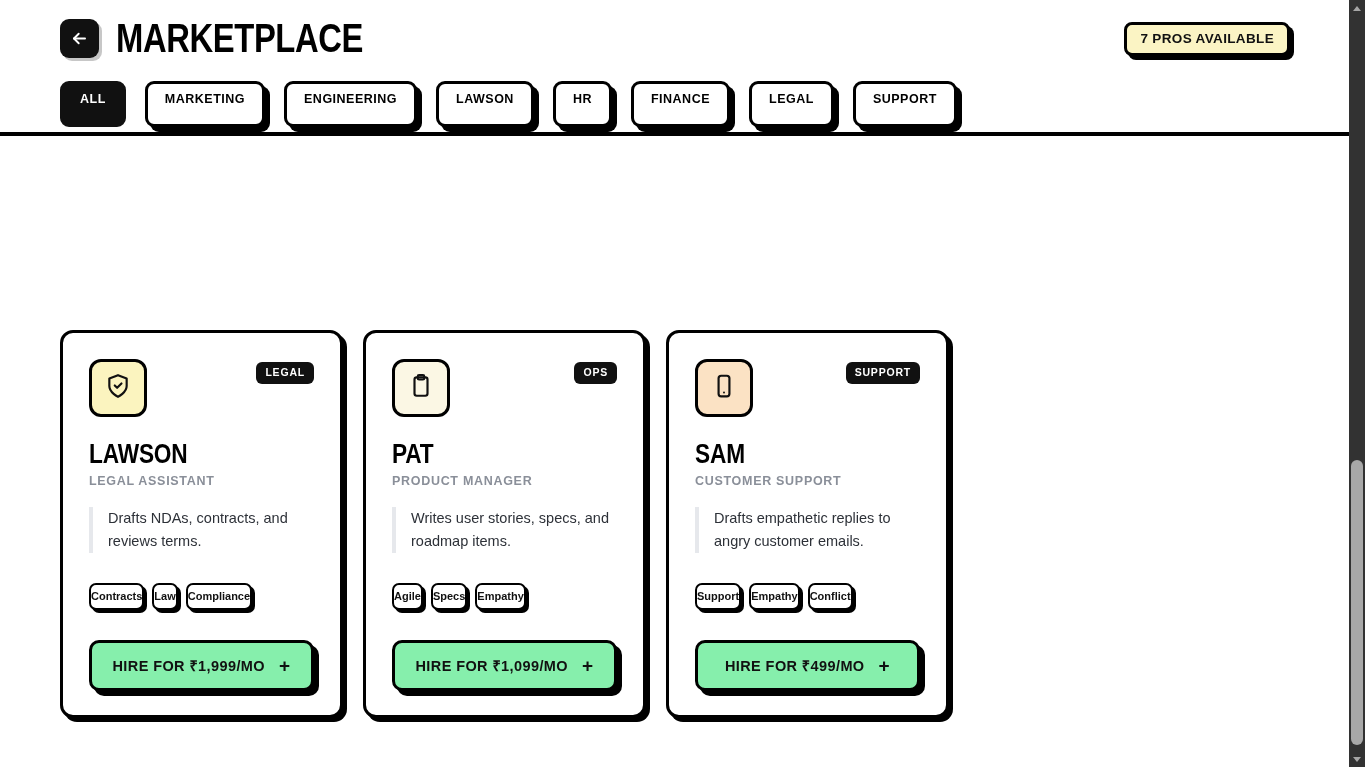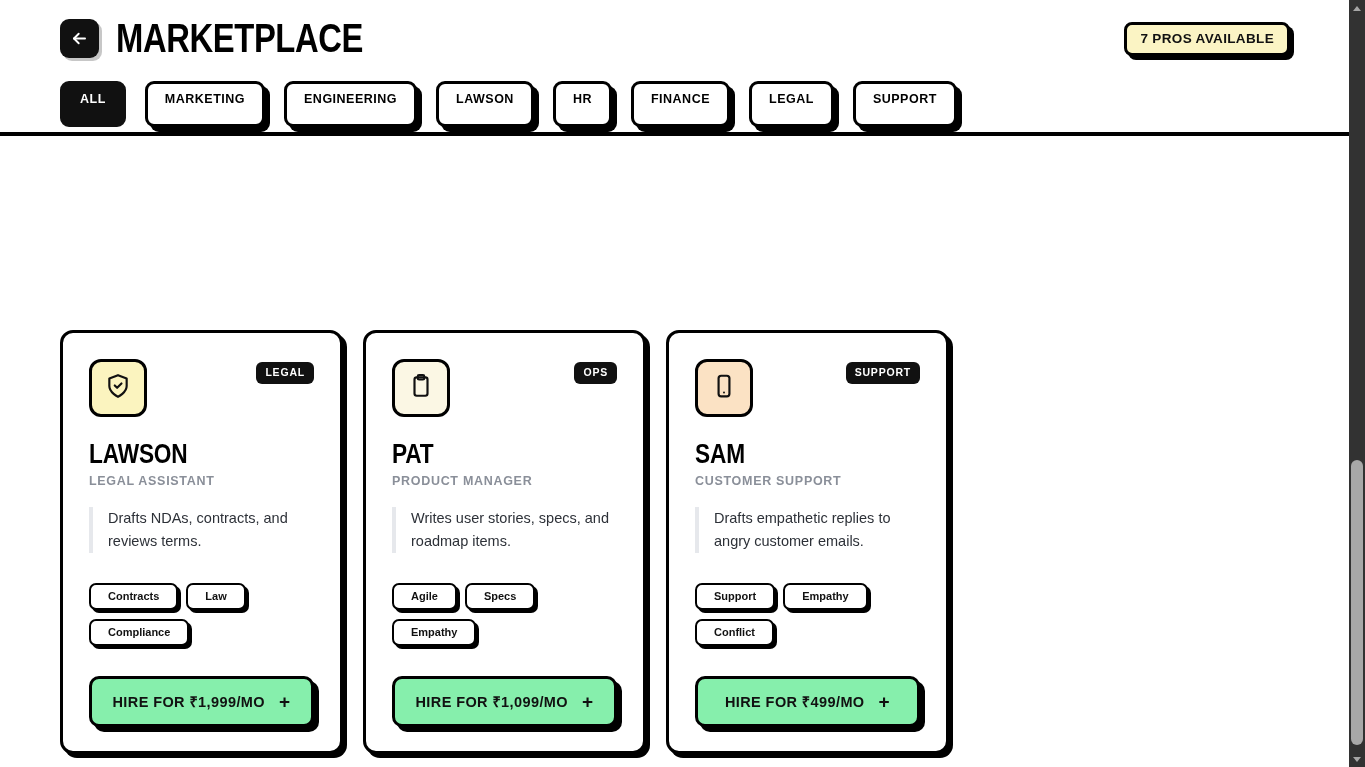--- a/index.html
+++ b/index.html
@@ -208,21 +208,21 @@
     gap: 9px 8px;
   }
 
   .tag {
     border: 2.5px solid #000000;
     border-radius: 7px;
     background: #ffffff;
     font-size: 11px;
     font-weight: 700;
     color: #111111;
-    padding: 5px 17px 6px;
+    padding: 5px 0 6px;
     box-shadow: 3px 3px 0 #000000;
     line-height: 12px;
     white-space: nowrap;
     cursor: pointer;
   }
 
   .hire-button {
     position: relative;
     margin-top: 30px;
     width: 100%;

